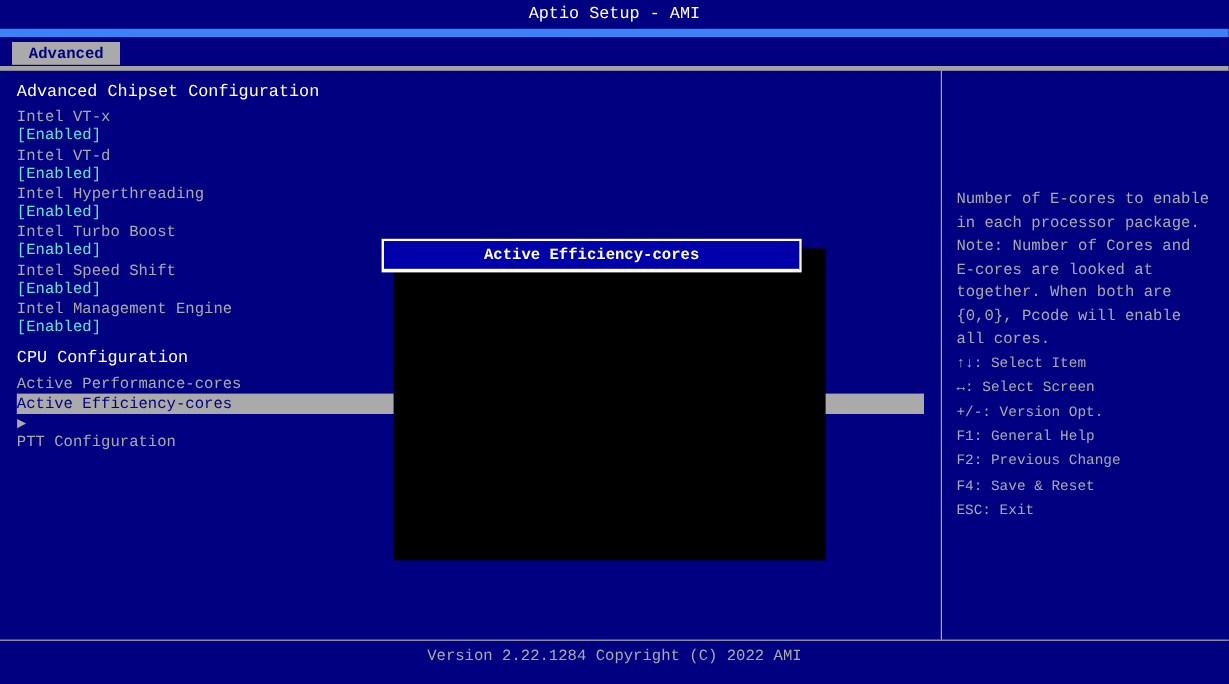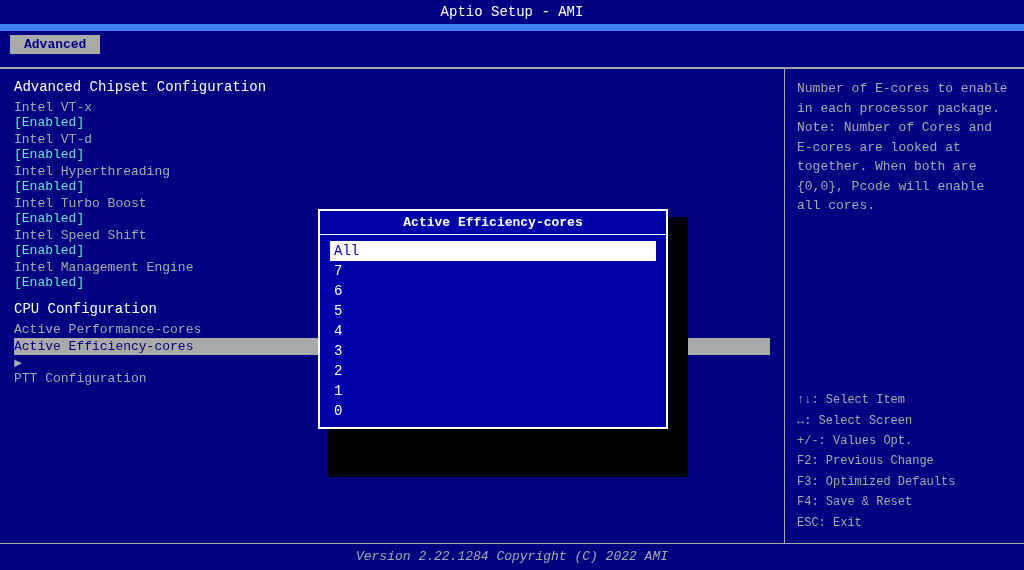--- a/index.html
+++ b/index.html
@@ -20,22 +20,22 @@
       text-align: center;
       padding: 4px 0;
       color: #ffffff;
       font-size: 14px;
       border-bottom: 7px solid #3b82f6;
     }
 
     
     .tab-bar {
       background: #000080;
-      padding: 4px 0 13px 10px;
-      border-bottom: 2px solid #a3a3a3;
+      padding: 4px 0 1px 10px;
+      border-bottom: 4px solid #a3a3a3;
     }
     .tab {
       display: inline-block;
       background: #aaaaaa;
       color: #000080;
       padding: 2px 14px;
       font-size: 13px;
       font-weight: bold;
     }
 
@@ -81,21 +81,21 @@
 
     
     .right-panel {
       width: 240px;
       padding: 10px 12px;
       color: #aaaaaa;
       font-size: 13px;
       border-left: 1px solid #aaaaaa;
       display: flex;
       flex-direction: column;
-      justify-content: space-between;
+      justify-content: center;
     }
 
     .help-text {
       font-size: 13px;
       line-height: 1.5;
       color: #aaaaaa;
     }
 
     .key-help {
       font-size: 12px;
@@ -105,21 +105,20 @@
 
     
     .footer {
       background: #000080;
       border-top: 1px solid #aaaaaa;
       text-align: center;
       color: #aaaaaa;
       font-size: 13px;
       padding: 5px 0;
       height: 26px;
-      font-style: italic;
     }
 
     .modal-shadow {
       position: absolute;
       background: #000000;
       width: 360px;
       height: 260px;
       top: 148px;
       left: 328px;
     }
@@ -214,42 +213,31 @@
       <div class="menu-item">
         <span>► </span>
           <span>PTT Configuration</span>
       </div>
     </div>
 
     <div class="modal-shadow"></div>
 
     <div class="modal">
       <div class="modal-title">Active Efficiency-cores</div>
-      <div class="modal-list">
-        <div class="modal-option selected">All</div>
-        <div class="modal-option">7</div>
-        <div class="modal-option">6</div>
-        <div class="modal-option">5</div>
-        <div class="modal-option">4</div>
-        <div class="modal-option">3</div>
-        <div class="modal-option">2</div>
-        <div class="modal-option">1</div>
-        <div class="modal-option">0</div>
-      </div>
     </div>
   </div>
 
   <div class="right-panel">
     <div class="help-text">Number of E-cores to enable in each processor package. Note: Number of Cores and E-cores are looked at together. When both are {0,0}, Pcode will enable all cores.</div>
     <div class="key-help">
       <div>↑↓: Select Item</div>
       <div>↔: Select Screen</div>
-      <div>+/-: Values Opt.</div>
+      <div>+/-: Version Opt.</div>
+      <div>F1: General Help</div>
       <div>F2: Previous Change</div>
-      <div>F3: Optimized Defaults</div>
       <div>F4: Save &amp; Reset</div>
       <div>ESC: Exit</div>
     </div>
   </div>
 </div>
 
 <div class="footer">
   <span>Version 2.22.1284 Copyright (C) 2022 AMI</span>
 </div>
 

